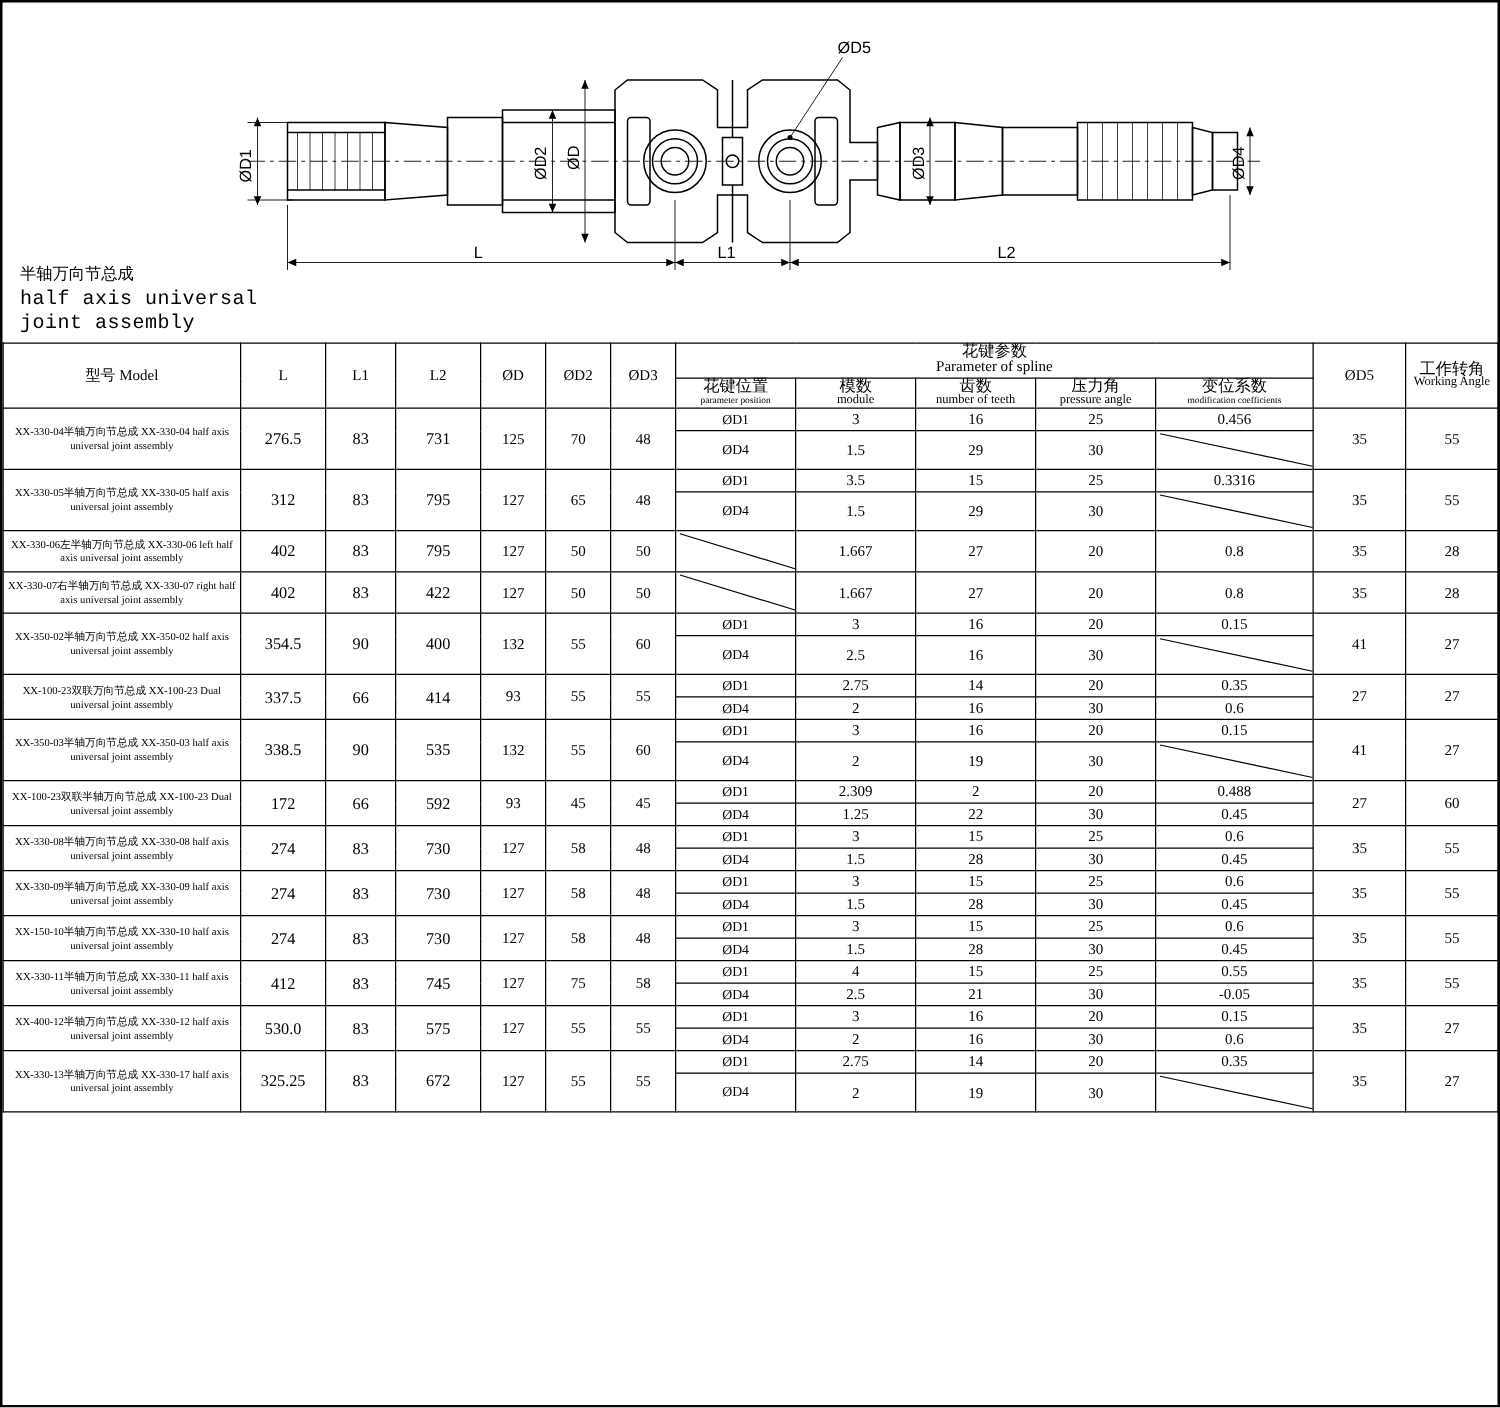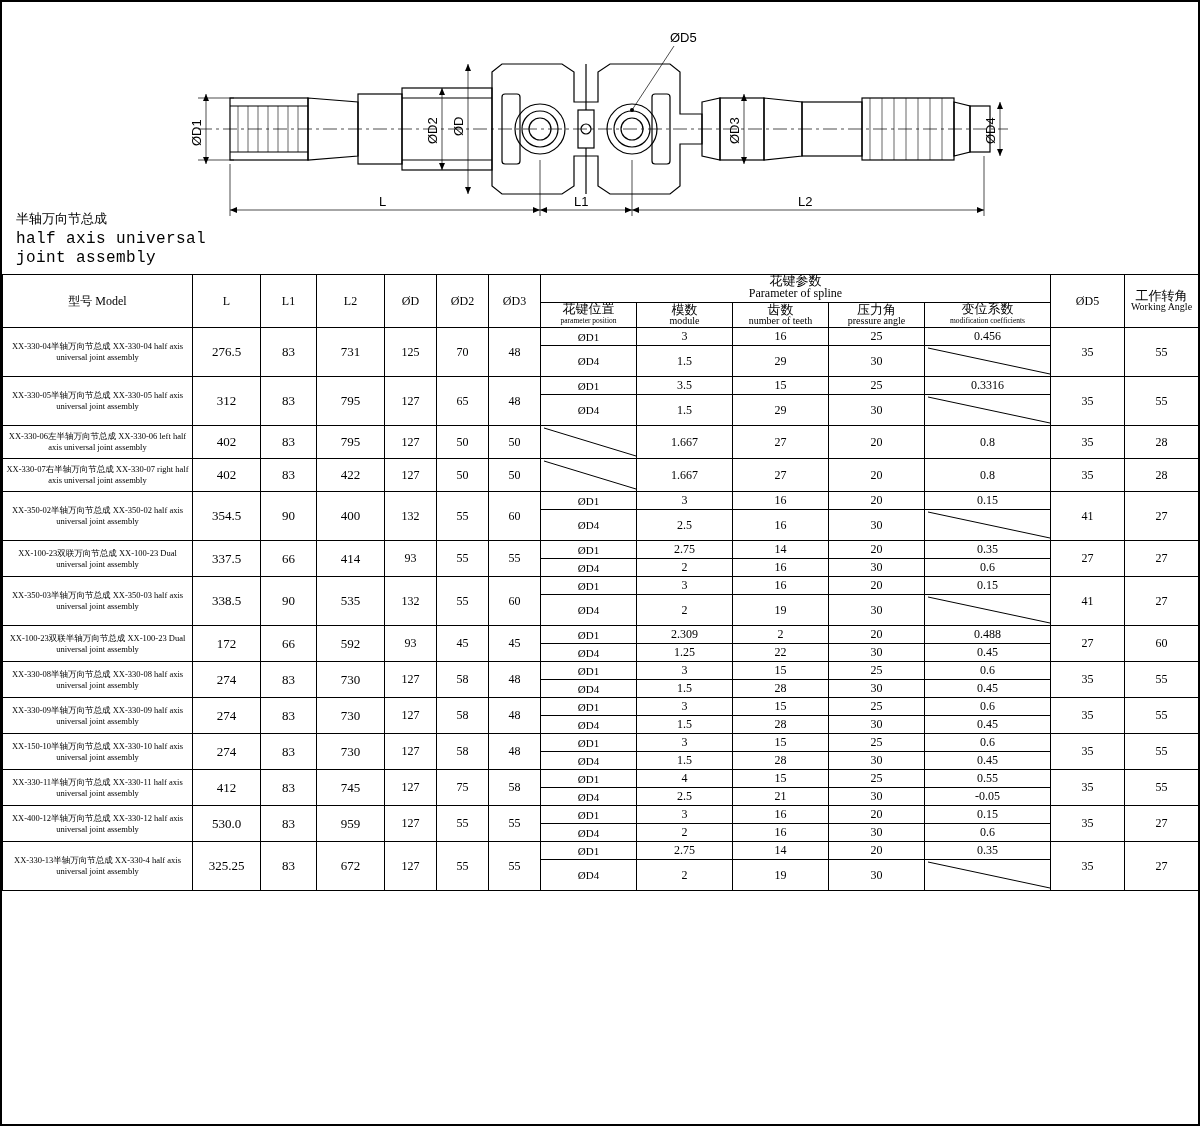--- a/index.html
+++ b/index.html
@@ -512,41 +512,41 @@
           <td class="pos">ØD4</td>
           <td class="numd">2.5</td>
           <td class="numd">21</td>
           <td class="numd">30</td>
           <td class="numd">-0.05</td>
         </tr>
         <tr>
           <td class="model-cell" rowspan="2"><span>XX-400-12半轴万向节总成</span>  <span>XX-330-12 half axis universal joint assembly</span></td>
           <td class="num" rowspan="2">530.0</td>
           <td class="num" rowspan="2">83</td>
-          <td class="num" rowspan="2">959</td>
+          <td class="num" rowspan="2">575</td>
           <td class="numd" rowspan="2">127</td>
           <td class="numd" rowspan="2">55</td>
           <td class="numd" rowspan="2">55</td>
           <td class="pos">ØD1</td>
           <td class="numd">3</td>
           <td class="numd">16</td>
           <td class="numd">20</td>
           <td class="numd">0.15</td>
           <td class="numd" rowspan="2">35</td>
           <td class="numd" rowspan="2">27</td>
         </tr>
         <tr>
           <td class="pos">ØD4</td>
           <td class="numd">2</td>
           <td class="numd">16</td>
           <td class="numd">30</td>
           <td class="numd">0.6</td>
         </tr>
         <tr>
-          <td class="model-cell" rowspan="2"><span>XX-330-13半轴万向节总成</span>  <span>XX-330-4 half axis universal joint assembly</span></td>
+          <td class="model-cell" rowspan="2"><span>XX-330-13半轴万向节总成</span>  <span>XX-330-17 half axis universal joint assembly</span></td>
           <td class="num" rowspan="2">325.25</td>
           <td class="num" rowspan="2">83</td>
           <td class="num" rowspan="2">672</td>
           <td class="numd" rowspan="2">127</td>
           <td class="numd" rowspan="2">55</td>
           <td class="numd" rowspan="2">55</td>
           <td class="pos">ØD1</td>
           <td class="numd">2.75</td>
           <td class="numd">14</td>
           <td class="numd">20</td>

